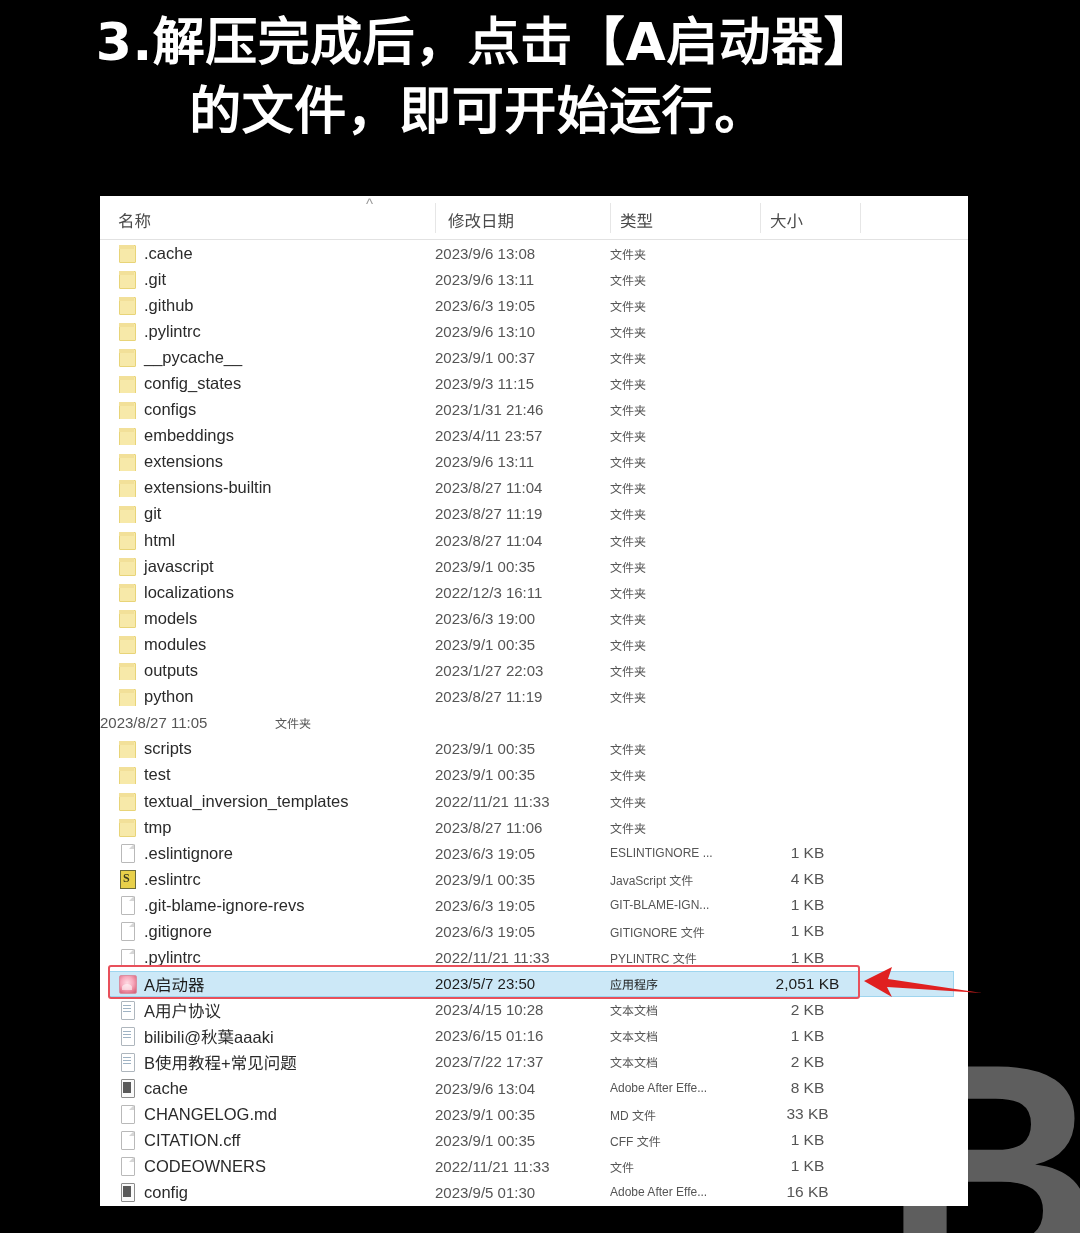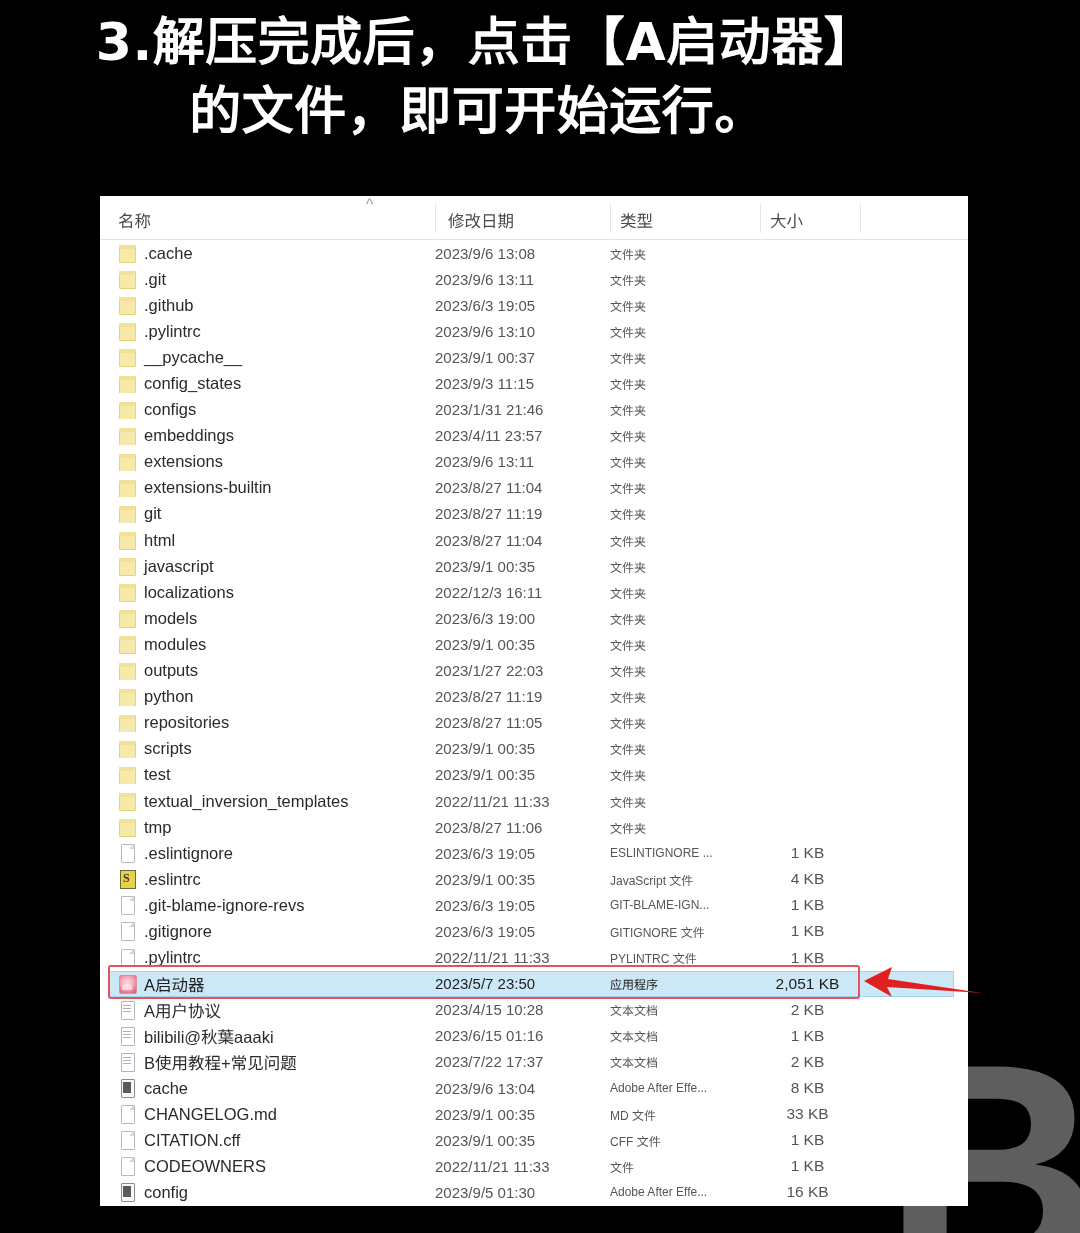--- a/index.html
+++ b/index.html
@@ -486,24 +486,20 @@
       <div class="row">
         <div class="c-name">
           <span class="ico folder"></span>
           <span class="name-text">python</span>
         </div>
         <div class="c-date">2023/8/27 11:19</div>
         <div class="c-type">文件夹</div>
         <div class="c-size"></div>
       </div>
       <div class="row">
-        <div class="c-name">
-          <span class="ico folder"></span>
-          <span class="name-text">repositories</span>
-        </div>
         <div class="c-date">2023/8/27 11:05</div>
         <div class="c-type">文件夹</div>
         <div class="c-size"></div>
       </div>
       <div class="row">
         <div class="c-name">
           <span class="ico folder"></span>
           <span class="name-text">scripts</span>
         </div>
         <div class="c-date">2023/9/1 00:35</div>

